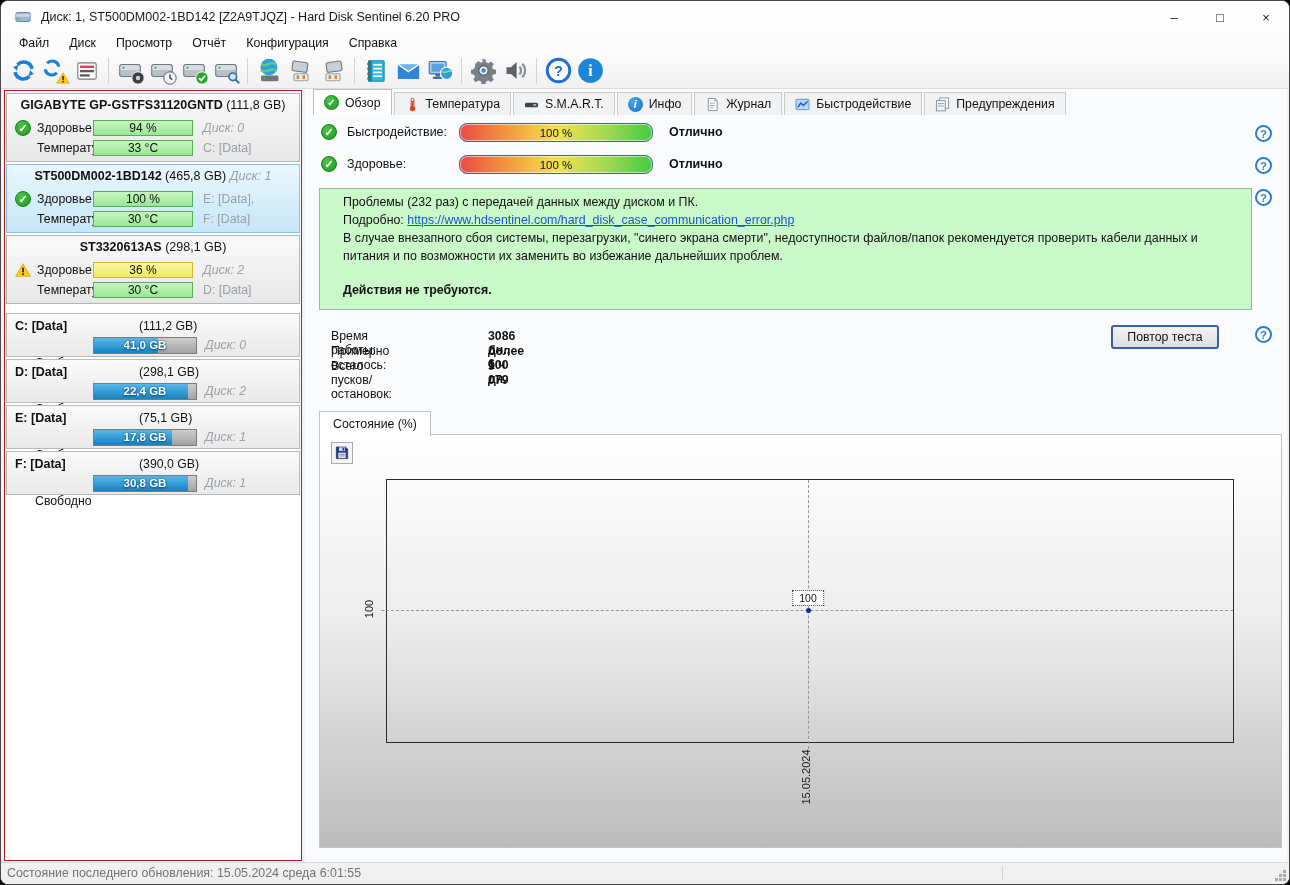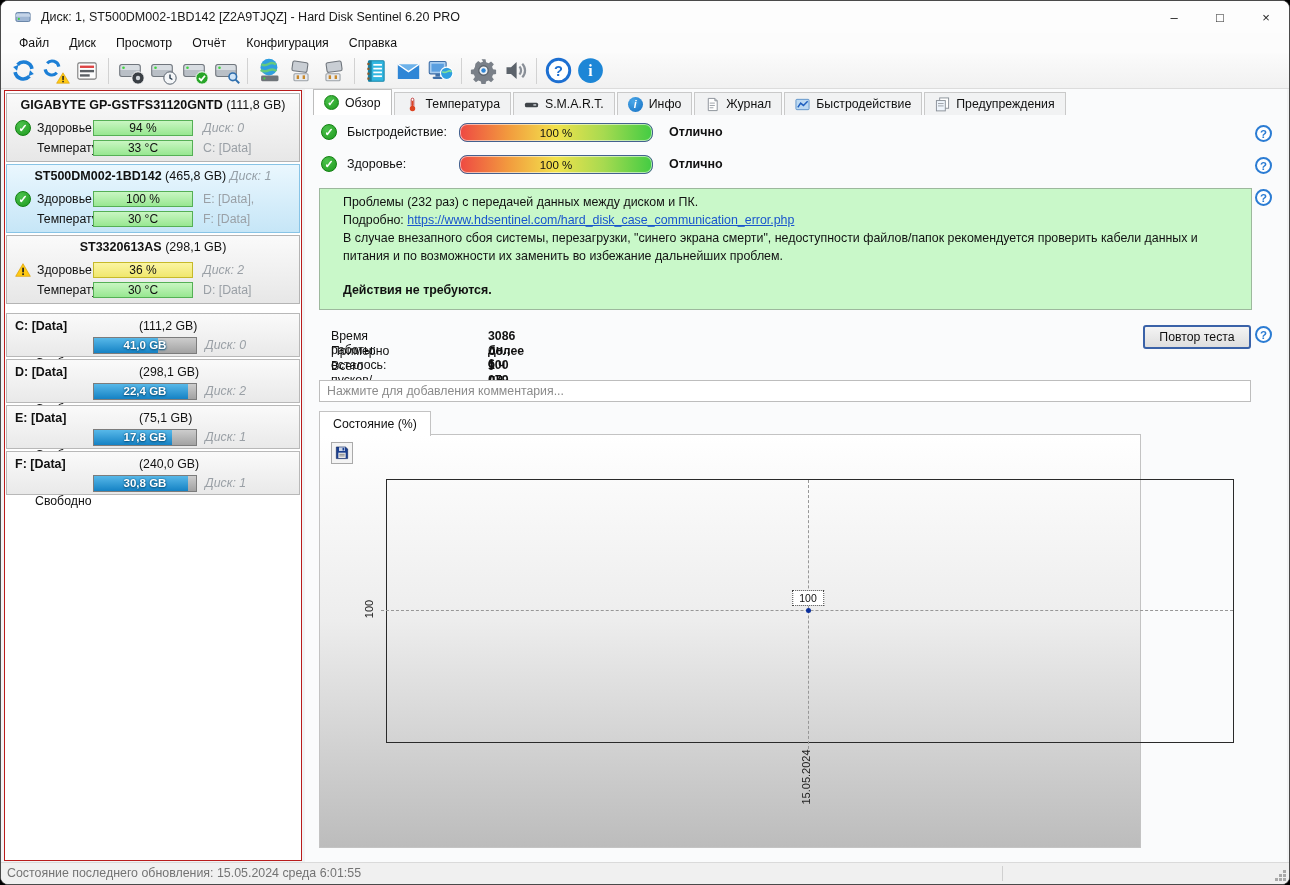--- a/index.html
+++ b/index.html
@@ -61,25 +61,25 @@
   .ov-lab{position:absolute;left:42px;top:2px;font-size:12.5px;color:#111;}
   .grad-bar{position:absolute;left:154px;top:0;width:194px;height:19px;border:1px solid #44618f;border-radius:8px;background:linear-gradient(90deg,#ee4943 0%,#f29a3e 25%,#f2e24c 50%,#a6da50 75%,#43cc43 100%);box-shadow:inset 0 0 0 1px rgba(255,255,255,.55);text-align:center;font-size:11.5px;color:#111;line-height:18px;box-sizing:border-box;}
   .ov-status{position:absolute;left:364px;top:2px;font-size:12.5px;font-weight:bold;color:#111;}
   .help-q{position:absolute;width:17px;height:17px;border-radius:50%;border:2px solid #2b7cd3;background:#fff;color:#2b7cd3;font-size:11.5px;font-weight:bold;display:flex;align-items:center;justify-content:center;box-sizing:border-box;}
   .greenbox{position:absolute;left:14px;top:99px;width:933px;height:122px;background:#c9f8c9;border:1px solid #9db89d;box-sizing:border-box;padding:5px 23px;font-size:12.4px;color:#111;line-height:1.45;}
   .greenbox a{color:#1a56cc;}
   .gb-action{font-weight:bold;margin-top:16px;}
   .stat-row{position:absolute;left:0;height:15px;font-size:12.3px;color:#111;}
   .stat-lab{position:absolute;left:26px;}
   .stat-val{position:absolute;left:183px;font-weight:bold;}
-  .retest{position:absolute;left:838px;top:236px;width:108px;height:24px;background:linear-gradient(#f4f4f4,#dedede);border:2px solid #3a62a8;border-radius:3px;font-size:12.3px;color:#111;display:flex;align-items:center;justify-content:center;box-sizing:border-box;}
+  .retest{position:absolute;left:806px;top:236px;width:108px;height:24px;background:linear-gradient(#f4f4f4,#dedede);border:2px solid #3a62a8;border-radius:3px;font-size:12.3px;color:#111;display:flex;align-items:center;justify-content:center;box-sizing:border-box;}
   .comment{position:absolute;left:14px;top:291px;width:932px;height:22px;border:1px solid #bdbdbd;background:#fff;box-sizing:border-box;font-size:12.3px;padding:0 7px;color:#333;font-family:"Liberation Sans",sans-serif;}
   .comment::placeholder{color:#8b8b8b;opacity:1;}
   
-  .chart-panel{position:absolute;left:14px;top:322px;width:822px;height:437px;}
+  .chart-panel{position:absolute;left:14px;top:322px;width:963px;height:437px;}
   .chart-tab{position:absolute;left:0;top:0;height:24px;padding:0 13px;background:#fff;border:1px solid #c3c3c3;border-bottom:0;display:flex;align-items:center;font-size:12.3px;color:#111;z-index:2;}
   .chart-body{position:absolute;left:0;top:23px;right:0;bottom:0;border:1px solid #c3c3c3;background:linear-gradient(180deg,#ffffff 0%,#ededed 45%,#bcbcbc 100%);box-sizing:border-box;}
   .save-btn{position:absolute;left:11px;top:7px;width:22px;height:22px;border:1px solid #aaa;background:#f4f4f4;display:flex;align-items:center;justify-content:center;box-sizing:border-box;}
   .plot{position:absolute;left:66px;top:44px;width:846px;height:262px;border:1px solid #2a2a2a;box-sizing:content-box;}
   .hline{position:absolute;left:-6px;right:0;top:130px;border-top:1px dashed #979797;}
   .vline{position:absolute;left:421px;top:0;height:274px;border-left:1px dashed #979797;}
   .dot{position:absolute;left:419px;top:128px;width:5px;height:5px;border-radius:50%;background:#0a2f9c;}
   .plabel{position:absolute;left:421px;top:110px;transform:translateX(-50%);border:1px dotted #444;background:#fff;font-size:10.5px;padding:0 6px;line-height:14px;color:#111;}
   .ytick{position:absolute;left:40px;top:164px;width:26px;height:20px;transform:rotate(-90deg);font-size:11px;color:#222;text-align:center;}
   .xtick{position:absolute;left:455px;top:335px;width:64px;height:14px;transform:rotate(-90deg);font-size:11px;color:#222;text-align:center;white-space:nowrap;}
@@ -370,21 +370,21 @@
           <span class="p-bar">
                 <span class="p-fill" style="width: 76%;"></span>
                 <span class="p-val">17,8 GB</span>
               </span>
           <span class="p-note">Диск: 1</span>
         </div>
       </div>
 
       <div class="part-item">
         <span class="p-name">F: [Data]</span>
-        <span class="p-size">(240,0 GB)</span>
+        <span class="p-size">(390,0 GB)</span>
         <div class="p-row">
           <span class="p-free">Свободно</span>
           <span class="p-bar">
                 <span class="p-fill" style="width: 92%;"></span>
                 <span class="p-val">30,8 GB</span>
               </span>
           <span class="p-note">Диск: 1</span>
         </div>
       </div>
 
@@ -478,21 +478,20 @@
         <span class="stat-lab">Примерно осталось:</span>
             <span class="stat-val">более 100 дн.</span>
       </div>
       <div class="stat-row" style="top:270px;">
         <span class="stat-lab">Всего пусков/остановок:</span>
             <span class="stat-val">9 079</span>
       </div>
 
       <div class="retest">Повтор теста</div>
 
-      <input class="comment" type="text" placeholder="Нажмите для добавления комментария..." style="">
 
       <div class="chart-panel">
         <div class="chart-tab">Состояние (%)</div>
         <div class="chart-body">
           <div class="save-btn">
             <svg width="16" height="16" viewBox="0 0 24 24">
                   <path d="M3.5 3.5H17l3.5 3.5v17H3.5z" fill="#1b3f8f" stroke="#10255c" transform="scale(1 .85)"></path>
                   <rect x="7.5" y="3.5" width="9" height="5.5" fill="#cdd6e8"></rect>
                   <rect x="12.8" y="4.3" width="2.6" height="3.9" fill="#1b3f8f"></rect>
                   <rect x="6.5" y="11.5" width="11" height="8" fill="#e8e8e8"></rect>

